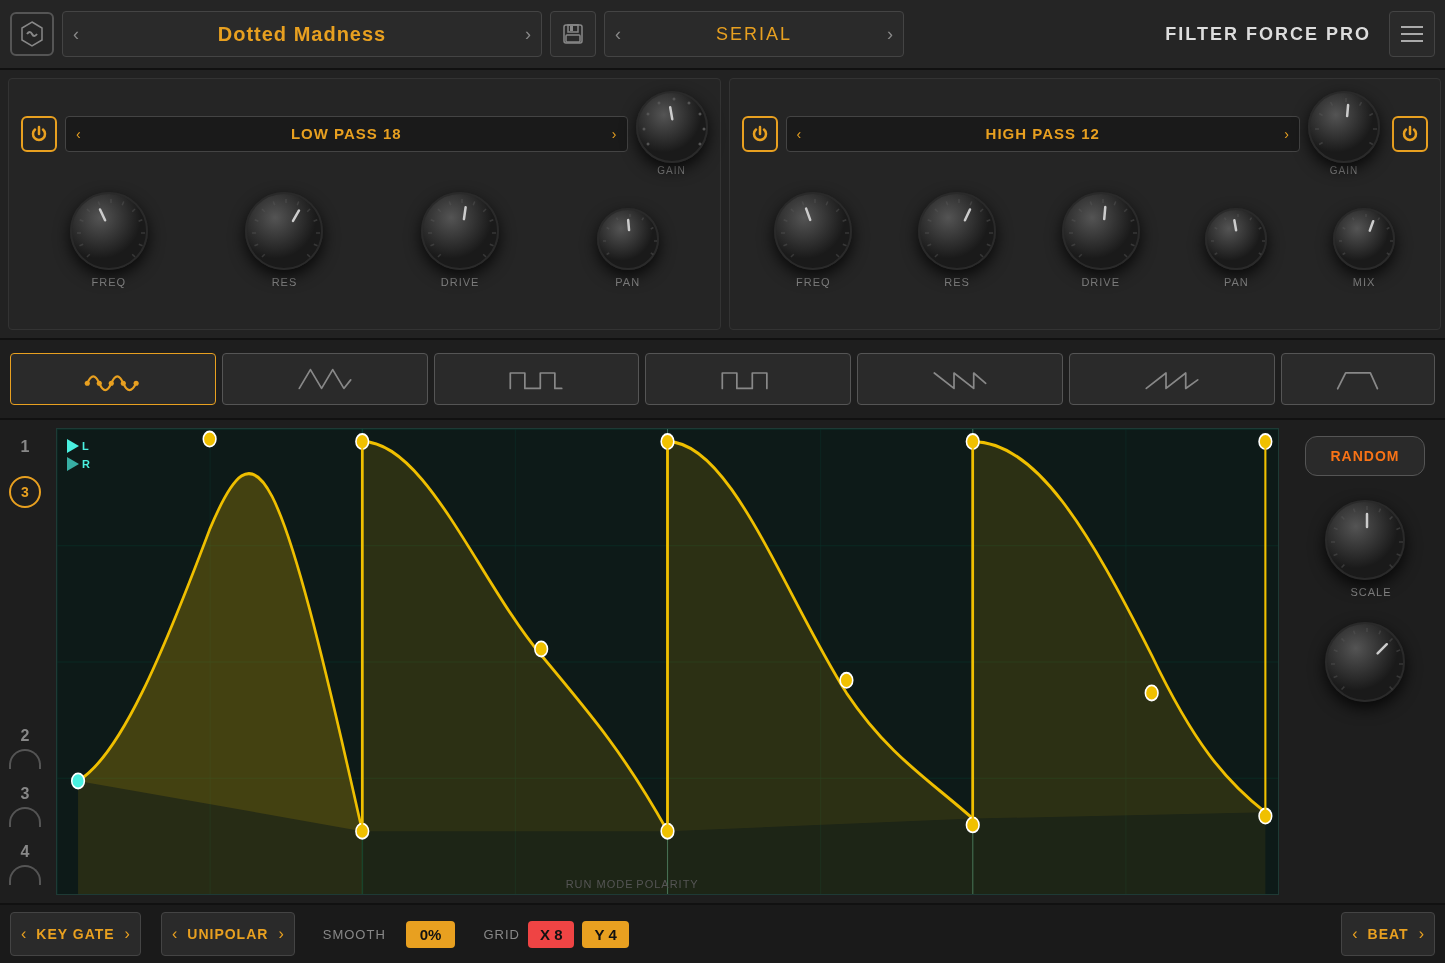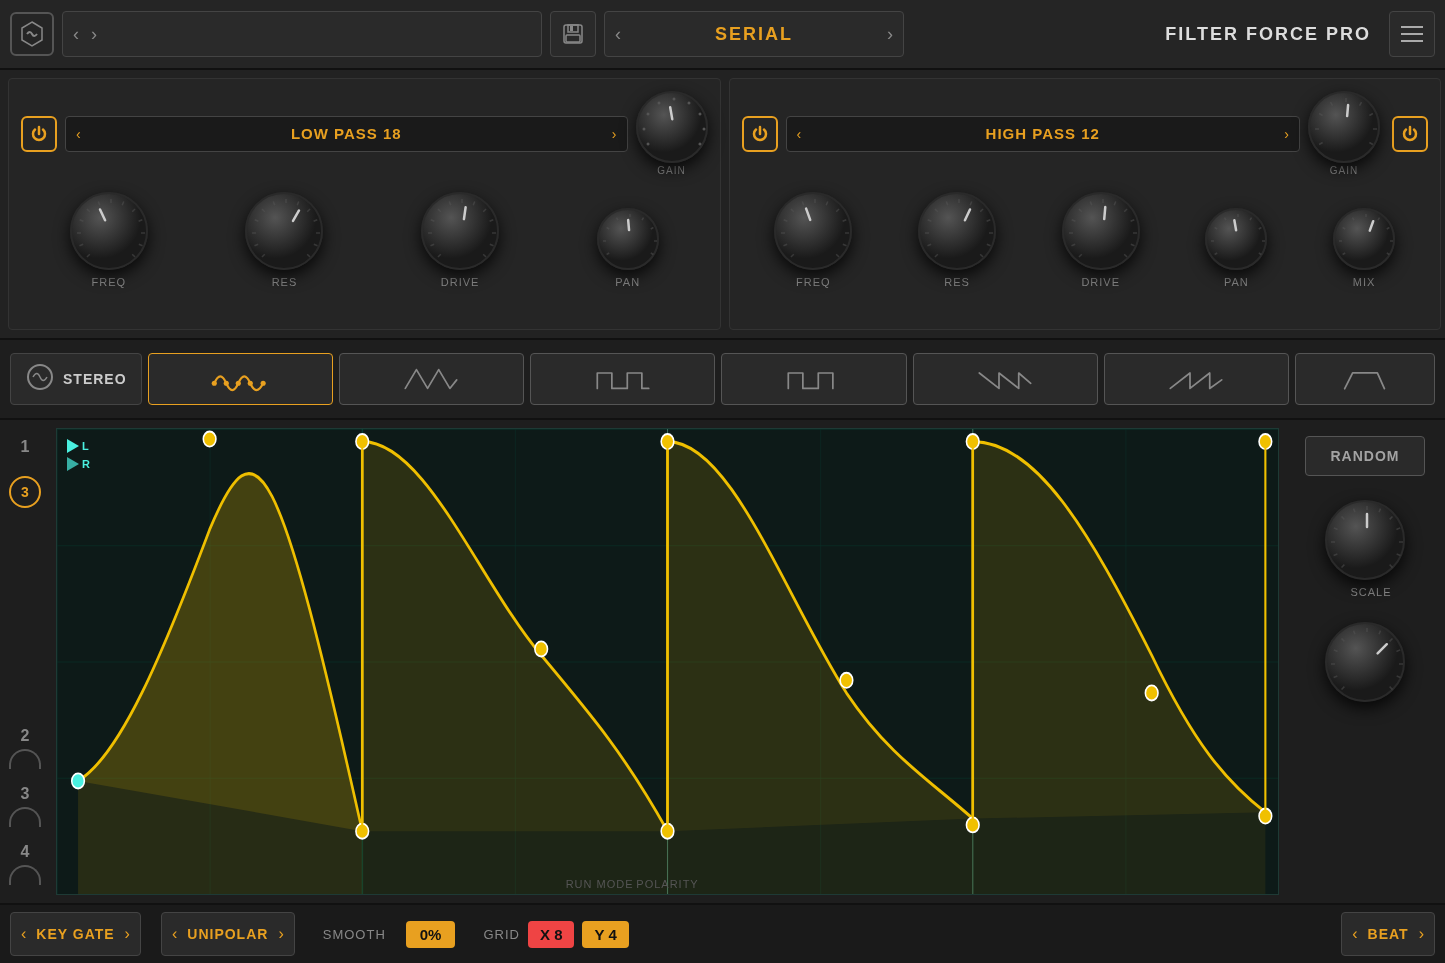--- a/index.html
+++ b/index.html
@@ -94,21 +94,21 @@
       border-radius: 4px;
       height: 46px;
       padding: 0 10px;
       gap: 12px;
       width: 300px;
     }
 
     .serial-name {
       color: #e8a020;
       font-size: 18px;
-      font-weight: bold;
+      font-weight: normal;
       flex: 1;
       text-align: center;
       letter-spacing: 2px;
     }
 
     .plugin-title {
       color: #ddd;
       font-size: 18px;
       font-weight: bold;
       letter-spacing: 2px;
@@ -273,22 +273,22 @@
       align-items: center;
       padding: 16px 8px;
       gap: 16px;
     }
 
     .random-btn {
       width: 120px;
       height: 40px;
       background: #2a2a2a;
       border: 1px solid #555;
-      border-radius: 4px;
-      color: #a3a3a3;
+      border-radius: 12px;
+      color: #f97316;
       font-size: 14px;
       font-weight: bold;
       letter-spacing: 1px;
       cursor: pointer;
       display: flex;
       align-items: center;
       justify-content: center;
     }
 
     
@@ -310,20 +310,21 @@
   <div class="top-bar">
     <div class="logo-icon">
       <svg width="28" height="28" viewBox="0 0 28 28">
         <path d="M14 2 L24 8 L24 20 L14 26 L4 20 L4 8 Z" fill="none" stroke="#888" stroke-width="1.5"></path>
         <path d="M9 14 Q12 10 14 14 Q16 18 19 14" fill="none" stroke="#888" stroke-width="2"></path>
       </svg>
     </div>
 
     <div class="preset-nav">
       <span class="nav-arrow">‹</span>
+      <span class="preset-name">Dotted Madness</span>
       <span class="nav-arrow">›</span>
     </div>
 
     <div class="save-btn">
       <svg width="22" height="22" viewBox="0 0 22 22">
         <rect x="2" y="2" width="18" height="18" rx="2" fill="none" stroke="#888" stroke-width="1.5"></rect>
         <rect x="6" y="2" width="10" height="7" fill="none" stroke="#888" stroke-width="1.5"></rect>
         <rect x="4" y="12" width="14" height="7" rx="1" fill="none" stroke="#888" stroke-width="1.5"></rect>
         <rect x="8" y="3" width="3" height="5" fill="#888"></rect>
       </svg>
@@ -655,29 +656,20 @@
             </svg>
           </div>
           <span style="color:#888;font-size:11px;letter-spacing:1px;">MIX</span>
         </div>
       </div>
     </div>
   </div>
 
   <div class="lfo-section">
 
-    <div class="stereo-btn">
-      <div>
-        <svg width="30" height="30" viewBox="0 0 30 30">
-          <circle cx="15" cy="15" r="12" fill="none" stroke="#888" stroke-width="2"></circle>
-          <path d="M8 15 Q12 8 15 15 Q18 22 22 15" fill="none" stroke="#888" stroke-width="1.5"></path>
-        </svg>
-      </div>
-      <span class="stereo-label">STEREO</span>
-    </div>
 
     <div class="waveform-btn active">
       <svg width="70" height="34" viewBox="0 0 70 34">
         <path d="M5 22 Q12 6 19 22 Q26 38 33 22 Q40 6 47 22 Q54 38 62 22" fill="none" stroke="#e8a020" stroke-width="2.5" stroke-linecap="round"></path>
 
         <circle cx="5" cy="22" r="3" fill="#e8a020"></circle>
         <circle cx="19" cy="22" r="3" fill="#e8a020"></circle>
         <circle cx="33" cy="22" r="3" fill="#e8a020"></circle>
         <circle cx="47" cy="22" r="3" fill="#e8a020"></circle>
         <circle cx="62" cy="22" r="3" fill="#e8a020"></circle>

